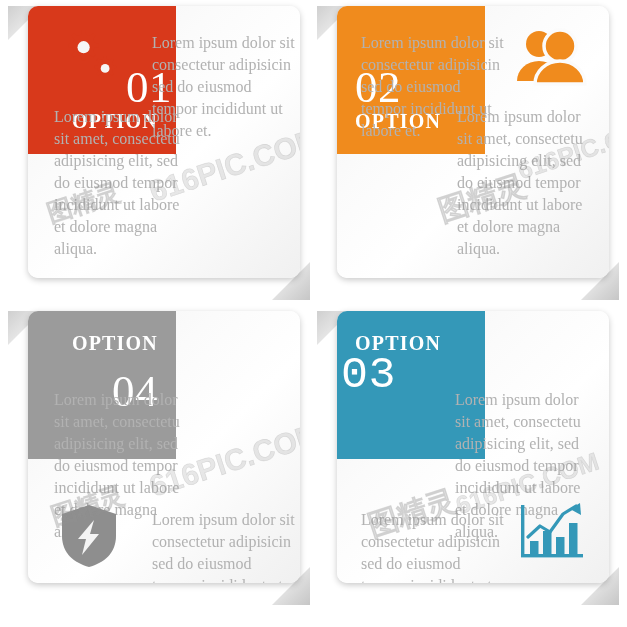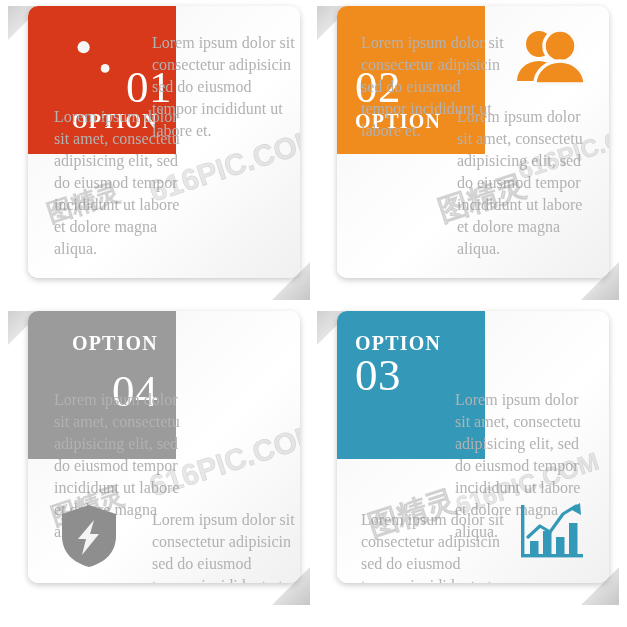--- a/index.html
+++ b/index.html
@@ -80,21 +80,21 @@
     letter-spacing: 1.2px;
   }
 
   
   .q1 .num { right: 4px; bottom: 44px; }
   .q1 .opt { right: 18px; bottom: 23px; }
   .q2 .num { left: 18px;  bottom: 44px; }
   .q2 .opt { left: 18px;  bottom: 23px; }
   .q4 .num { right: 18px; top: 58px; }
   .q4 .opt { right: 18px; top: 22px; }
-  .q3 .num { left: 18px;  top: 42px; }
+  .q3 .num { left: 4px;  top: 42px; font-family: Liberation Mono, monospace; }
   .q3 .opt { left: 18px;  top: 22px; }
 
   
   .para {
     position: absolute;
     color: #b2b2b2;
     font-size: 16px;
     line-height: 1.38;
     font-family: "Liberation Serif", "DejaVu Serif", serif;
   }

